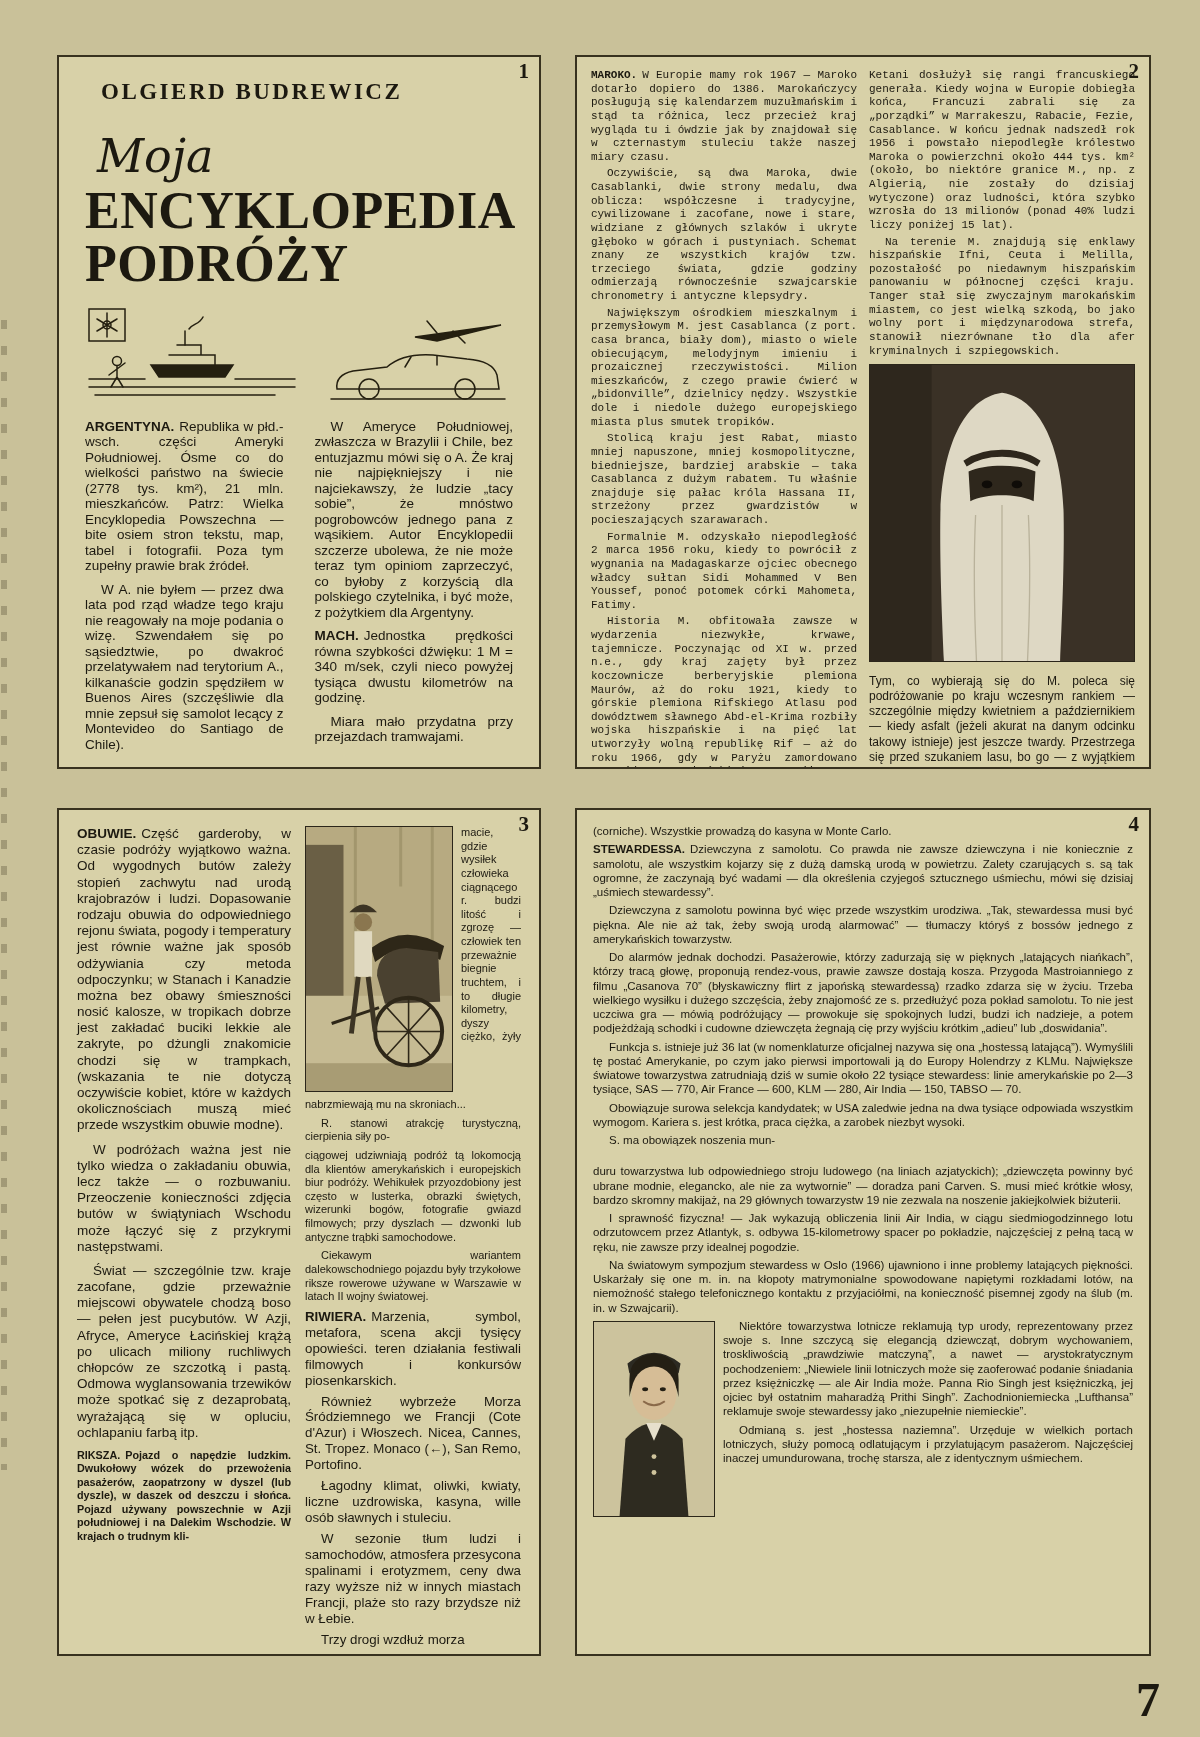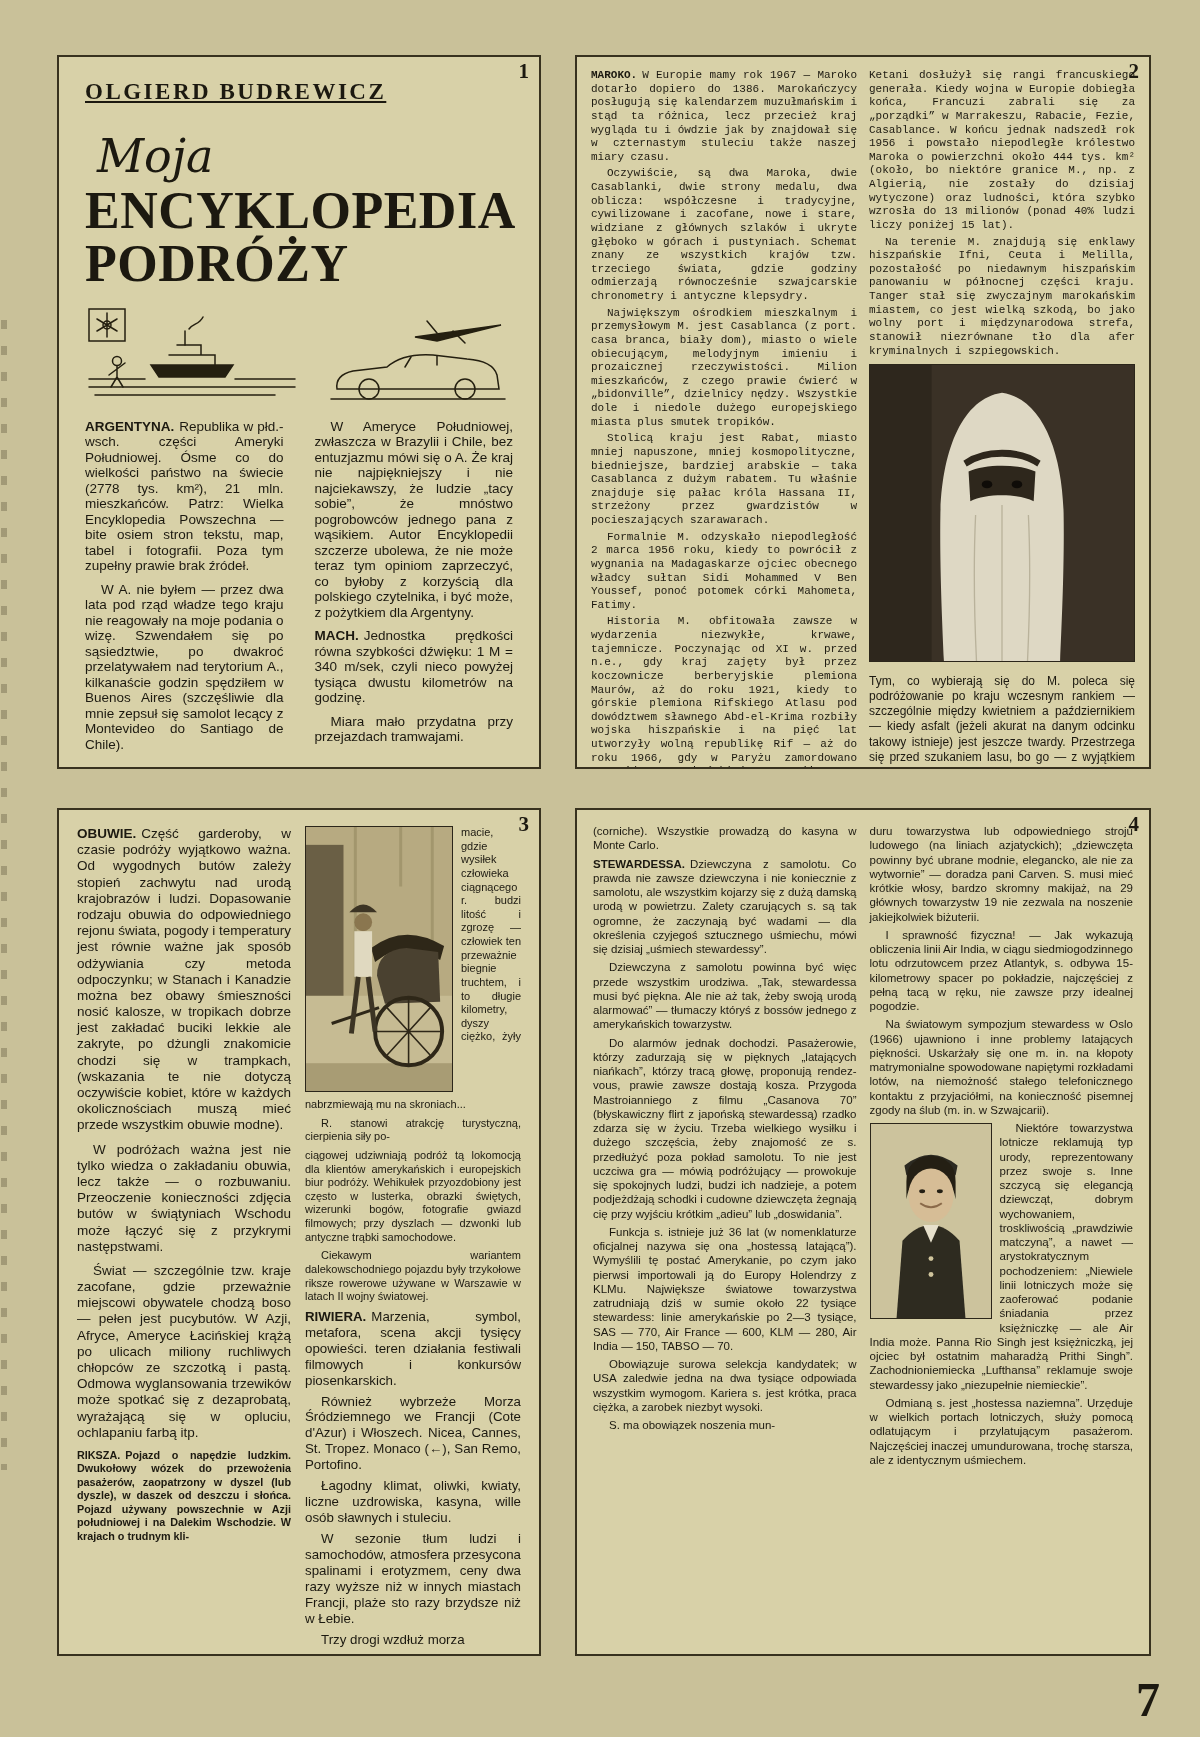--- a/index.html
+++ b/index.html
@@ -28,21 +28,21 @@
     position:absolute; top:2px; right:10px; z-index:3;
     font-family:"Liberation Serif", serif; font-weight:bold; font-size:21px;
   }
   .pad1 { padding:16px 26px 0 26px; }
   .pad2 { padding:12px 14px 0 14px; }
   .pad3 { padding:16px 18px 0 18px; }
   .pad4 { padding:14px 16px 0 16px; }
 
   .author {
     font-family:"Liberation Serif", serif; font-weight:bold;
-    font-size:23px; letter-spacing:2.5px; margin:6px 0 0 0;text-decoration:underline;
+    font-size:23px; letter-spacing:2.5px; margin:6px 0 0 16px;
   }
   .moja {
     font-family:"DejaVu Serif", serif; font-style:italic;
     font-size:46px; line-height:1.1; margin:26px 0 2px 12px;
   }
   .big-title {
     font-family:"Liberation Serif", serif; font-weight:bold;
     font-size:52px; line-height:1.03; letter-spacing:.5px; white-space:nowrap;
   }
   .illus { margin:12px 0 8px 0; }
@@ -63,21 +63,21 @@
   .caption { font-size:12px; line-height:1.26; text-align:justify; }
 
   .p3 .cols { gap:14px; }
   .p3 .colL { flex:0 0 214px; font-size:13.5px; line-height:1.2; text-align:justify; }
   .p3 .colR { flex:1; font-size:11px; line-height:1.24; text-align:justify; }
   .p3 .small-bold { font-size:10.8px; font-weight:bold; line-height:1.25; }
   .p3 .md { font-size:13.3px; line-height:1.2; }
   .photo3 { float:left; width:148px; height:266px; margin:0 8px 6px 0; background:#b9ae8c; }
   .p3 .colR .para { margin:0 0 5px 0; }
 
-  .p4 .cols { gap:13px; font-size:11.5px; line-height:1.24; }
+  .p4 .cols { gap:13px; font-size:11.5px; line-height:1.24;flex-direction:column; }
   .p4 .col { flex:1; text-align:justify; }
   .p4 .para { margin:0 0 4px 0; }
   .photo4 { float:left; width:122px; height:196px; margin:2px 8px 4px 0; background:#c4bb96; }
 
   .big-page-num {
     position:absolute; right:40px; bottom:10px;
     font-family:"Liberation Serif", serif; font-weight:bold; font-size:48px;
   }
 </style>
 </head>

